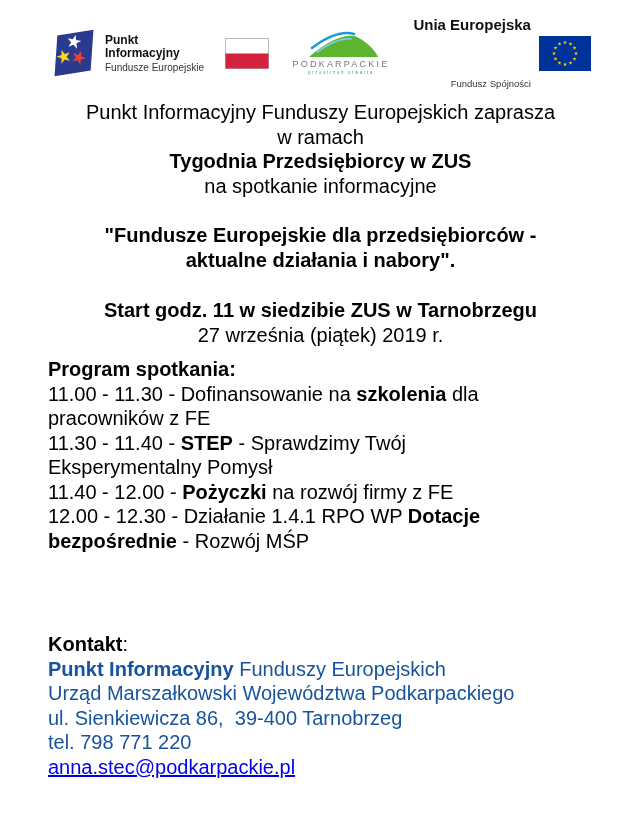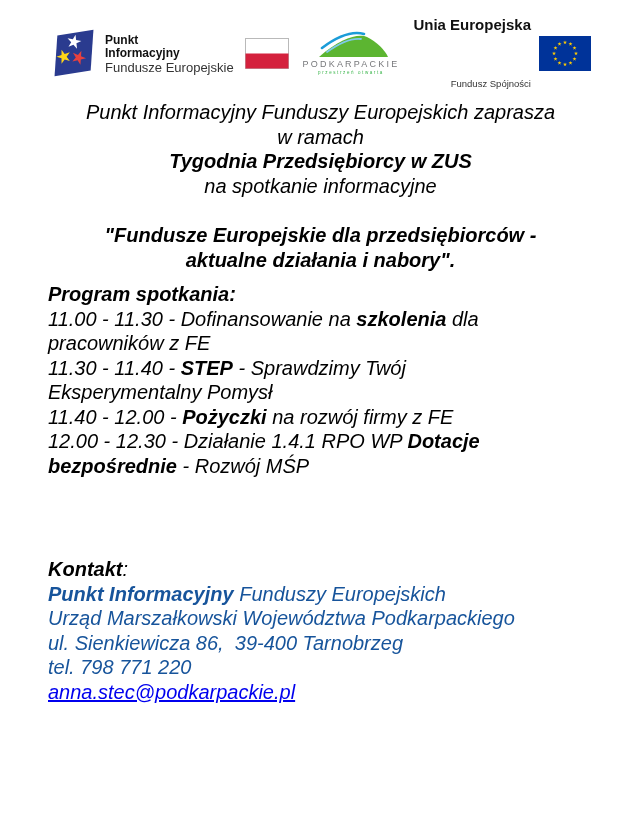--- a/index.html
+++ b/index.html
@@ -8,28 +8,28 @@
     font-family:"Liberation Sans", sans-serif;
     font-size:20px; line-height:24.5px; color:#000;
   }
   .page { box-sizing:border-box; width:641px; height:840px; padding:30px 48px 0 48px; }
 
   
   .logos { display:flex; align-items:center; justify-content:space-between; height:46px; margin:0 2px 24px 2px; }
   .logo { display:flex; align-items:center; }
   .fe-text { margin-left:7px; }
   .fe-name { font-weight:bold; font-size:12px; line-height:13px; color:#111; }
-  .fe-sub  { font-size:13px; line-height:11px; color:#333; margin-top:2px; }
+  .fe-sub  { font-size:10px; line-height:11px; color:#333; margin-top:2px; }
   .pl-text { margin-left:9px; font-weight:bold; font-size:13px; line-height:15px; color:#1d1d1b; }
   .eu-text { margin-right:8px; text-align:right; }
   .eu-name { font-weight:bold; font-size:15px; line-height:15px; color:#111; }
   .eu-sub  { font-size:9.5px; line-height:12px; color:#333;margin-top:46px; }
 
   
-  .sec .line { white-space:pre-wrap; min-height:24.5px;font-style:italic; }
+  .sec .line { white-space:pre-wrap; min-height:24.5px; }
   .center { text-align:center; }
   .b, .sec .b { font-weight:bold; }
   .title-sec { margin-top:25px; }
   .when-sec { margin-top:26px; }
   .program-sec { margin-top:10px; }
   .contact-sec { margin-top:79px; color:var(--contact_blue,#17549B); }
   a.email {
     color:var(--link_blue,#0000EE);
     text-decoration:underline;
     cursor:pointer;
@@ -108,20 +108,24 @@
       <div class="line"><span>w ramach</span></div>
       <div class="line"><span class="b">Tygodnia Przedsiębiorcy w ZUS</span></div>
       <div class="line"><span>na spotkanie informacyjne</span></div>
     </section>
 
   <section class="sec center title-sec">
       <div class="line"><span class="b">"Fundusze Europejskie dla przedsiębiorców -</span></div>
       <div class="line"><span class="b">aktualne działania i nabory".</span></div>
     </section>
 
+  <section class="sec center when-sec">
+      <div class="line"><span class="b">Start godz. 11 w siedzibie ZUS w Tarnobrzegu</span></div>
+      <div class="line"><span>27 września (piątek) 2019 r.</span></div>
+    </section>
 
   <section class="sec program-sec">
       <div class="line"><span class="b">Program spotkania:</span></div>
       <div class="line"><span>11.00 - 11.30 - Dofinansowanie na </span><span class="b">szkolenia</span><span> dla</span></div>
       <div class="line"><span>pracowników z FE</span></div>
       <div class="line"><span>11.30 - 11.40 - </span><span class="b">STEP</span><span> - Sprawdzimy Twój</span></div>
       <div class="line"><span>Eksperymentalny Pomysł</span></div>
       <div class="line"><span>11.40 - 12.00 - </span><span class="b">Pożyczki</span><span> na rozwój firmy z FE</span></div>
       <div class="line"><span>12.00 - 12.30 - Działanie 1.4.1 RPO WP </span><span class="b">Dotacje</span></div>
       <div class="line"><span class="b">bezpośrednie</span><span> - Rozwój MŚP</span></div>

